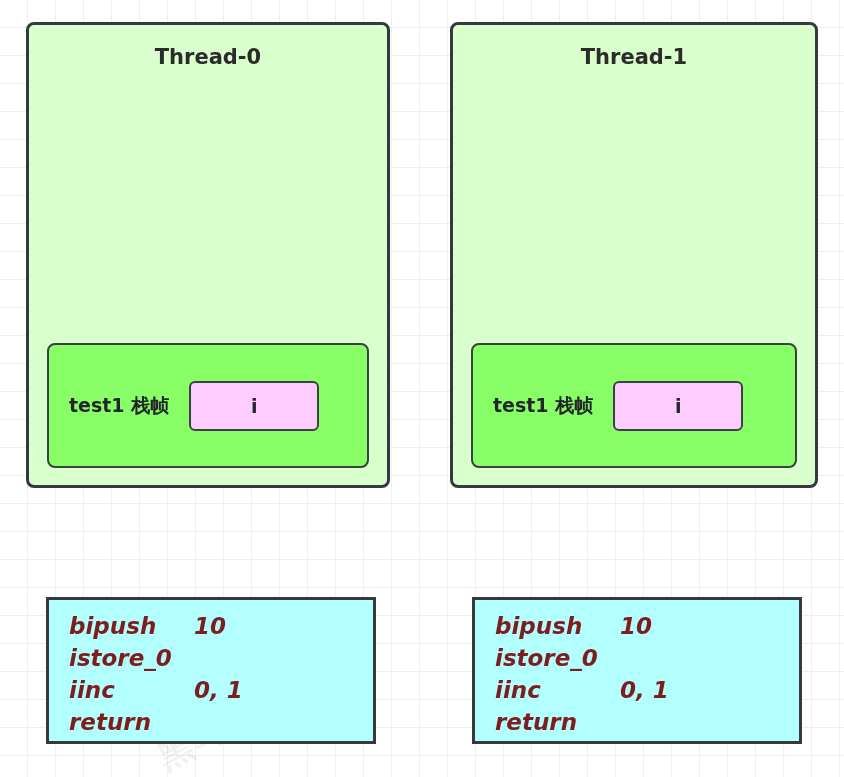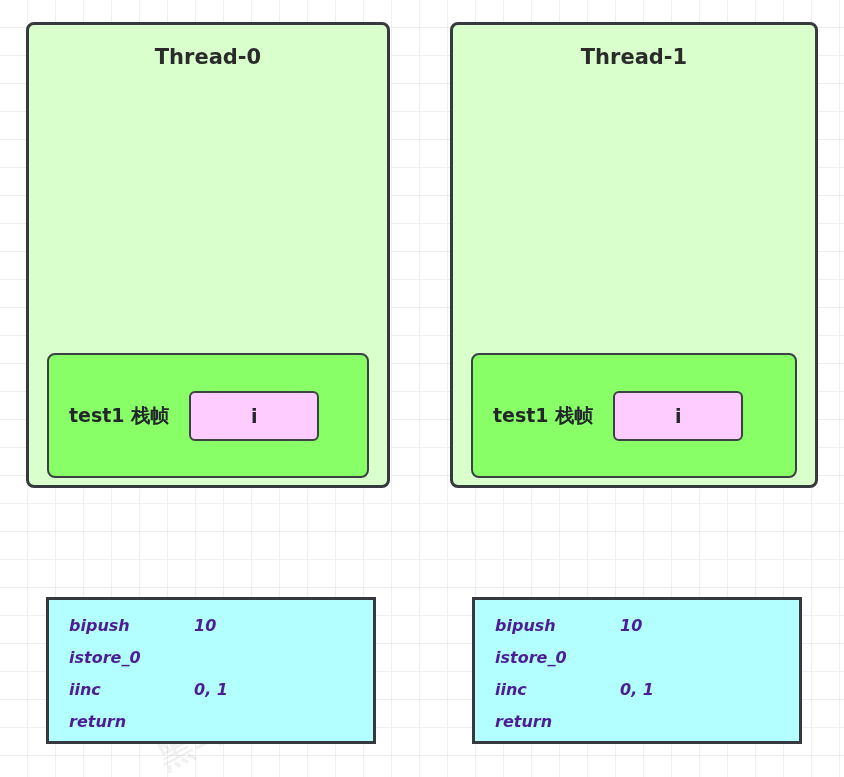--- a/index.html
+++ b/index.html
@@ -76,21 +76,21 @@
     font-weight: bold;
     color: #2b2b2b;
     font-family: "DejaVu Sans", sans-serif;
   }
 
   
   .stack-frame {
     position: absolute;
     left: 18px;
     right: 18px;
-    bottom: 7px;
+    bottom: 17px;
     height: 125px;
     background-color: #88ff66;
     border: 2px solid #3b4043;
     border-radius: 8px;
     box-sizing: border-box;
     display: flex;
     align-items: center;
     padding-left: 20px;
   }
   .frame-label {
@@ -123,24 +123,24 @@
     border: 3px solid #36393d;
     box-sizing: border-box;
     padding: 10px 0 10px 20px;
   }
   #code-box-0 { left: 46px;  top: 597px; width: 330px; height: 147px; }
   #code-box-1 { left: 472px; top: 597px; width: 330px; height: 147px; }
 
   .code-line {
     display: flex;
     font-family: "DejaVu Sans", sans-serif;
-    font-size: 16px;
+    font-size: 23px;
     font-weight: bold;
     font-style: italic;
-    color: #4c1d95;
+    color: #7f1d1d;
     line-height: 32px;
     white-space: pre;
   }
   .code-op  { width: 125px; flex: 0 0 125px; }
   .code-arg { }
 </style>
 </head>
 <body>
 
 <div id="canvas">

